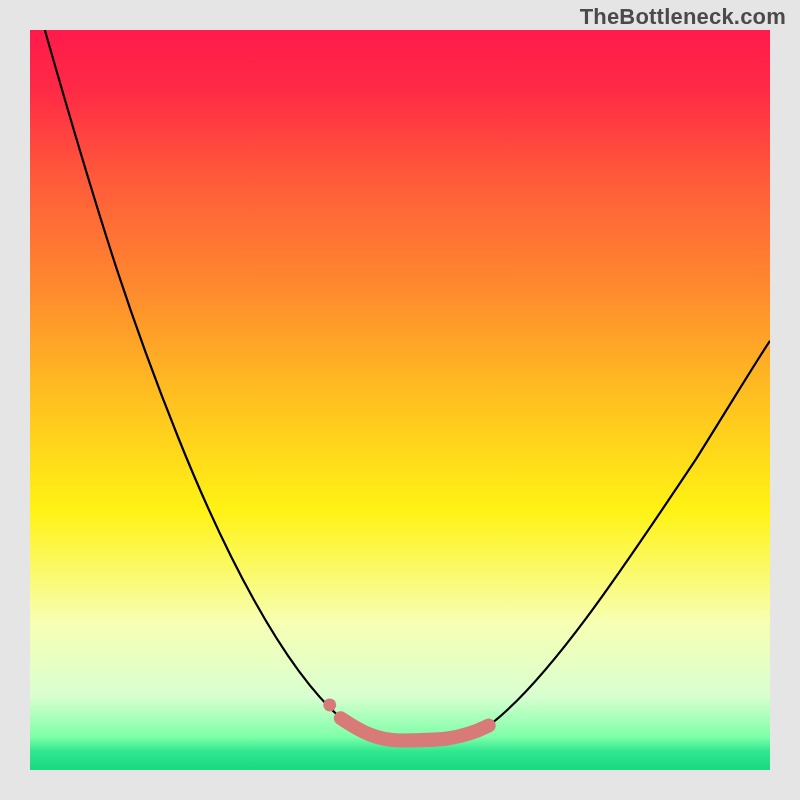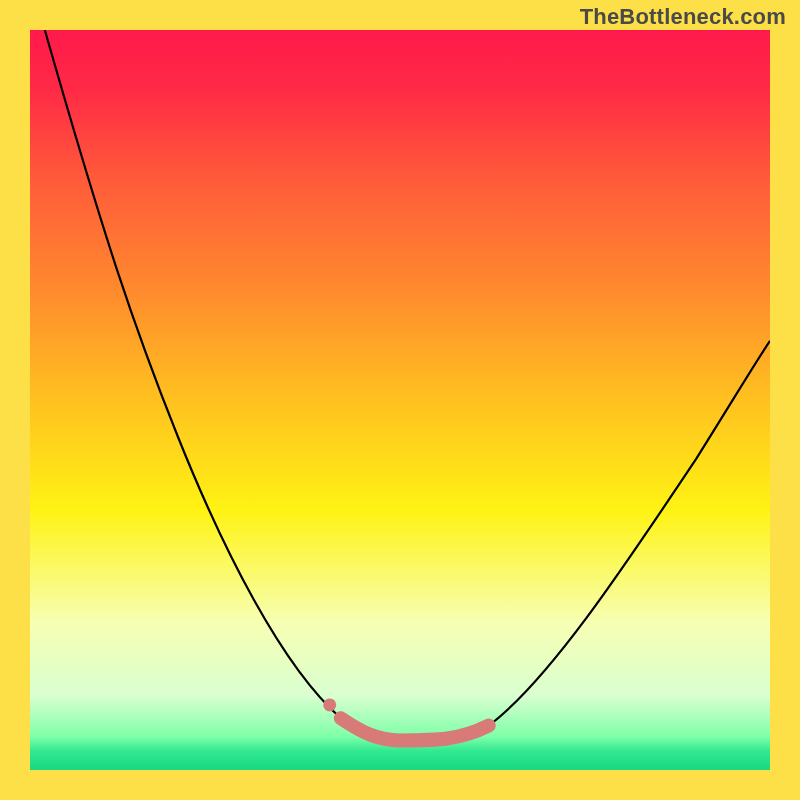--- a/index.html
+++ b/index.html
@@ -8,21 +8,21 @@
     width: 800px;
     height: 800px;
     background: #000;
     font-family: Arial, Helvetica, sans-serif;
     overflow: hidden;
   }
   .frame {
     position: relative;
     width: 800px;
     height: 800px;
-    background: #fde047;
+    background: #e5e5e5;
   }
   .watermark {
     position: absolute;
     top: 4px;
     right: 14px;
     color: #4a4a4a;
     font-size: 22px;
     font-weight: 600;
     letter-spacing: 0.2px;
     z-index: 5;

